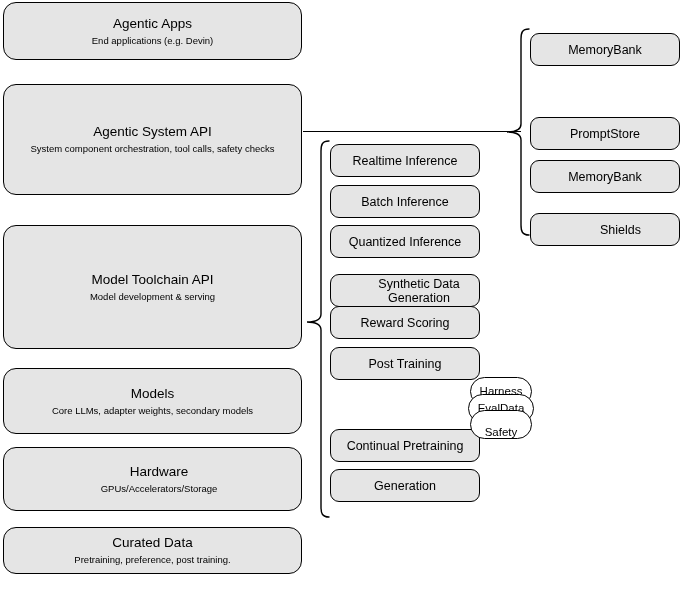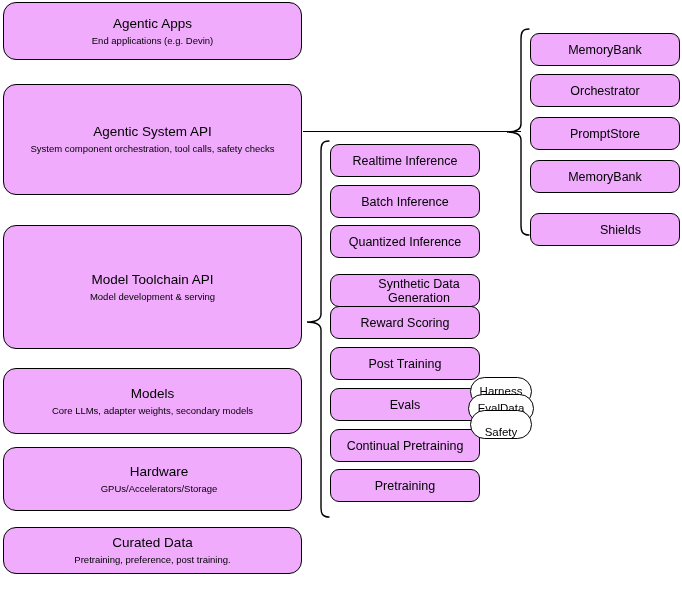--- a/index.html
+++ b/index.html
@@ -14,21 +14,21 @@
   #canvas {
     position: relative;
     width: 682px;
     height: 591px;
     background: #ffffff;
     overflow: hidden;
   }
   .node {
     position: absolute;
     box-sizing: border-box;
-    background: #f0abfc;
+    background: #e5e5e5;
     border: 1.3px solid #000000;
     display: flex;
     flex-direction: column;
     align-items: center;
     justify-content: center;
     text-align: center;
   }
   
   .stack {
     border-radius: 13px;
@@ -140,46 +140,40 @@
   </div>
   <div class="node pillbox" style="left:330px; top:274px;padding-left:28px;">
     <span>Synthetic Data Generation</span>
   </div>
   <div class="node pillbox" style="left:330px; top:306px;">
     <span>Reward Scoring</span>
   </div>
   <div class="node pillbox" style="left:330px; top:347px;">
     <span>Post Training</span>
   </div>
-  <div class="node pillbox" style="left:330px; top:388px;">
-    <span>Evals</span>
-  </div>
   <div class="node pillbox" style="left:330px; top:429px;">
     <span>Continual Pretraining</span>
   </div>
   <div class="node pillbox" style="left:330px; top:469px;">
-    <span>Pretraining</span>
+    <span>Generation</span>
   </div>
 
   <div class="badge" style="left:470px; top:377px; width:62px;">
     <span>Harness</span>
   </div>
   <div class="badge" style="left:468px; top:394px; width:66px;">
     <span>EvalData</span>
   </div>
   <div class="badge" style="left:470px; top:410px; width:62px;align-items:flex-end;">
     <span>Safety</span>
   </div>
 
   <div class="node pillbox" style="left:530px; top:33px;">
     <span>MemoryBank</span>
   </div>
-  <div class="node pillbox" style="left:530px; top:74px;">
-    <span>Orchestrator</span>
-  </div>
   <div class="node pillbox" style="left:530px; top:117px;">
     <span>PromptStore</span>
   </div>
   <div class="node pillbox" style="left:530px; top:160px;">
     <span>MemoryBank</span>
   </div>
   <div class="node pillbox" style="left:530px; top:213px;padding-left:31px;">
     <span>Shields</span>
   </div>
 

